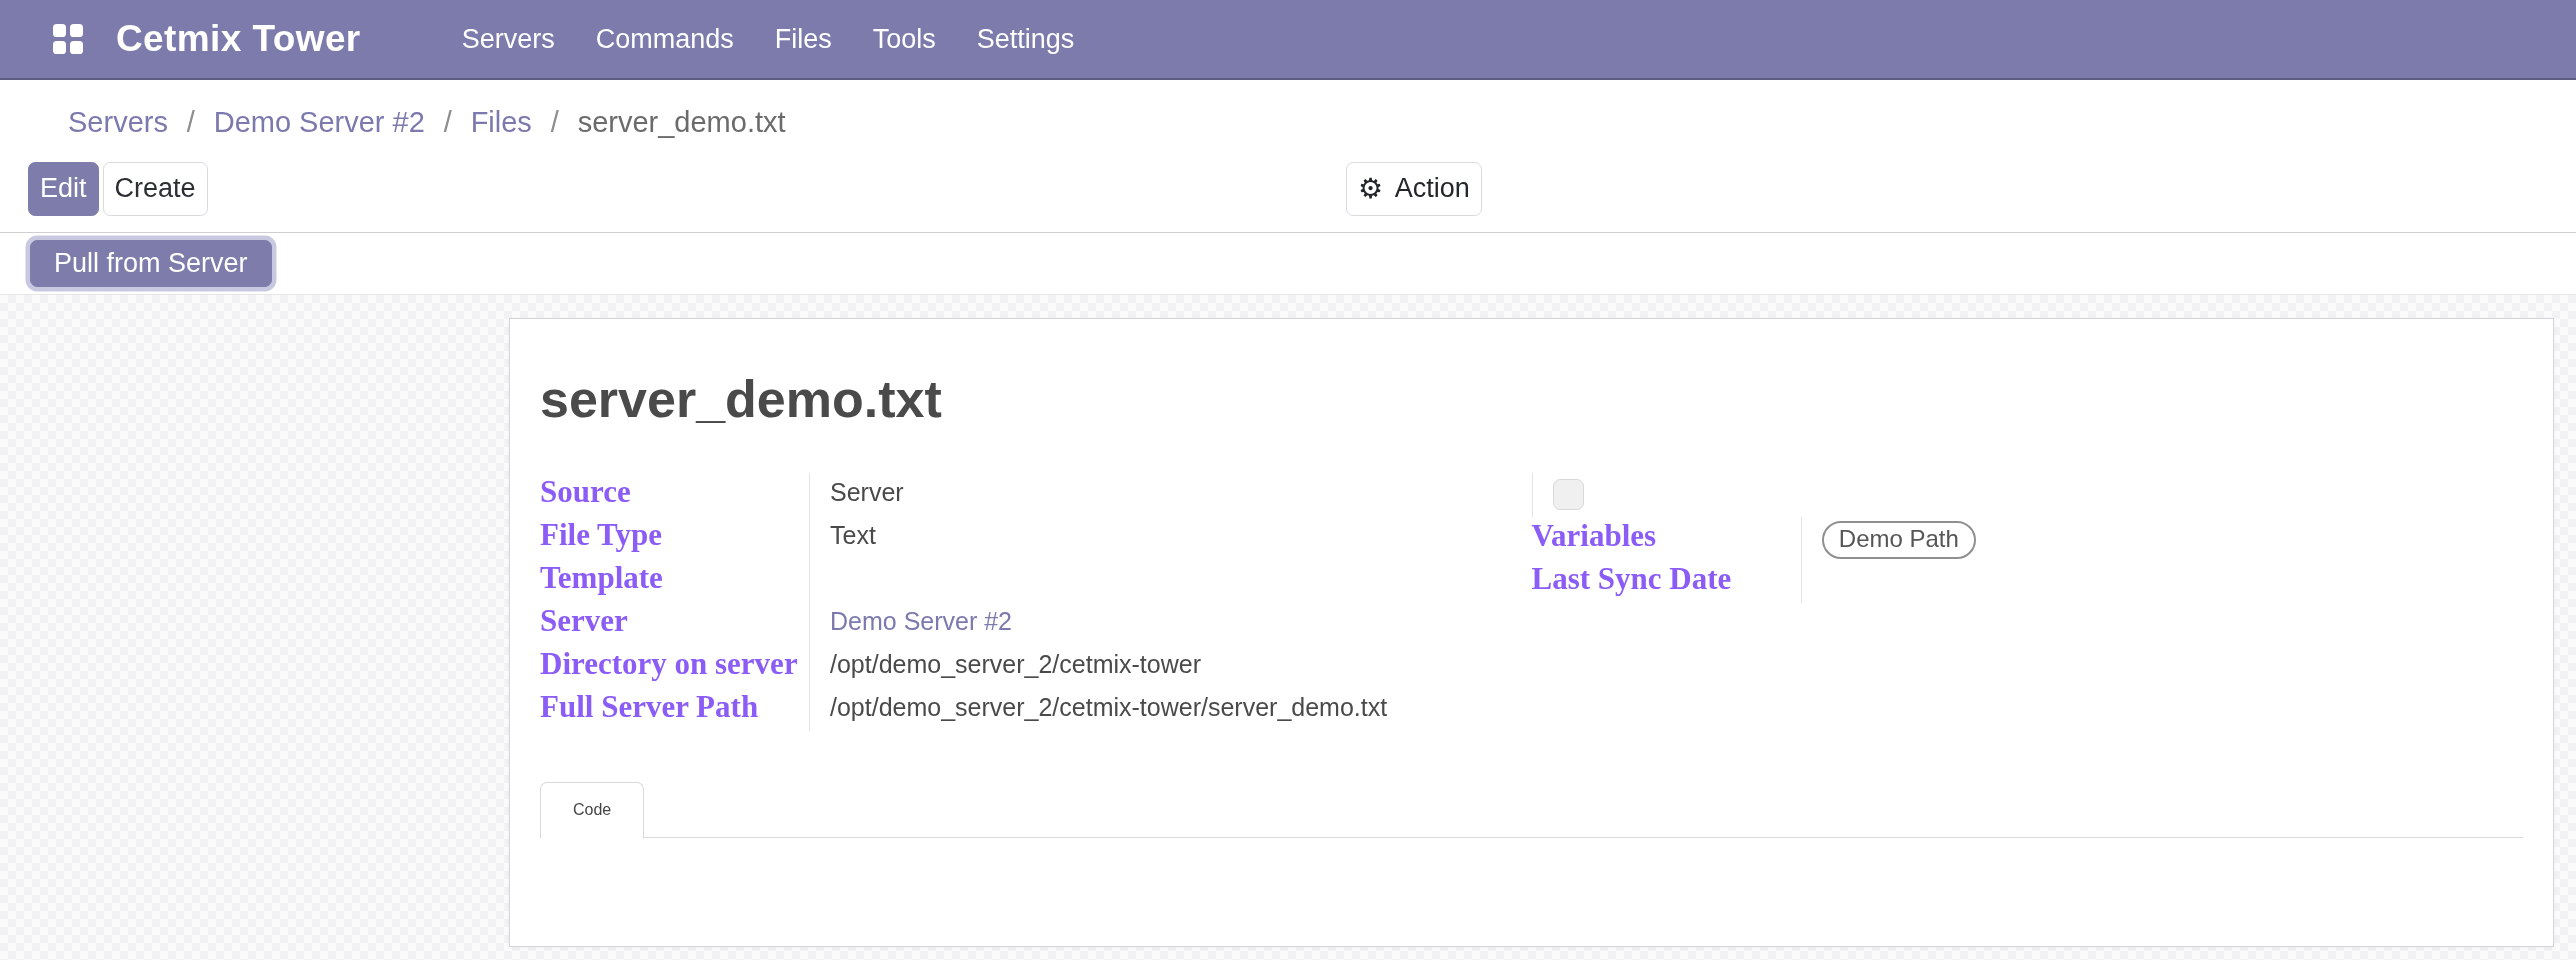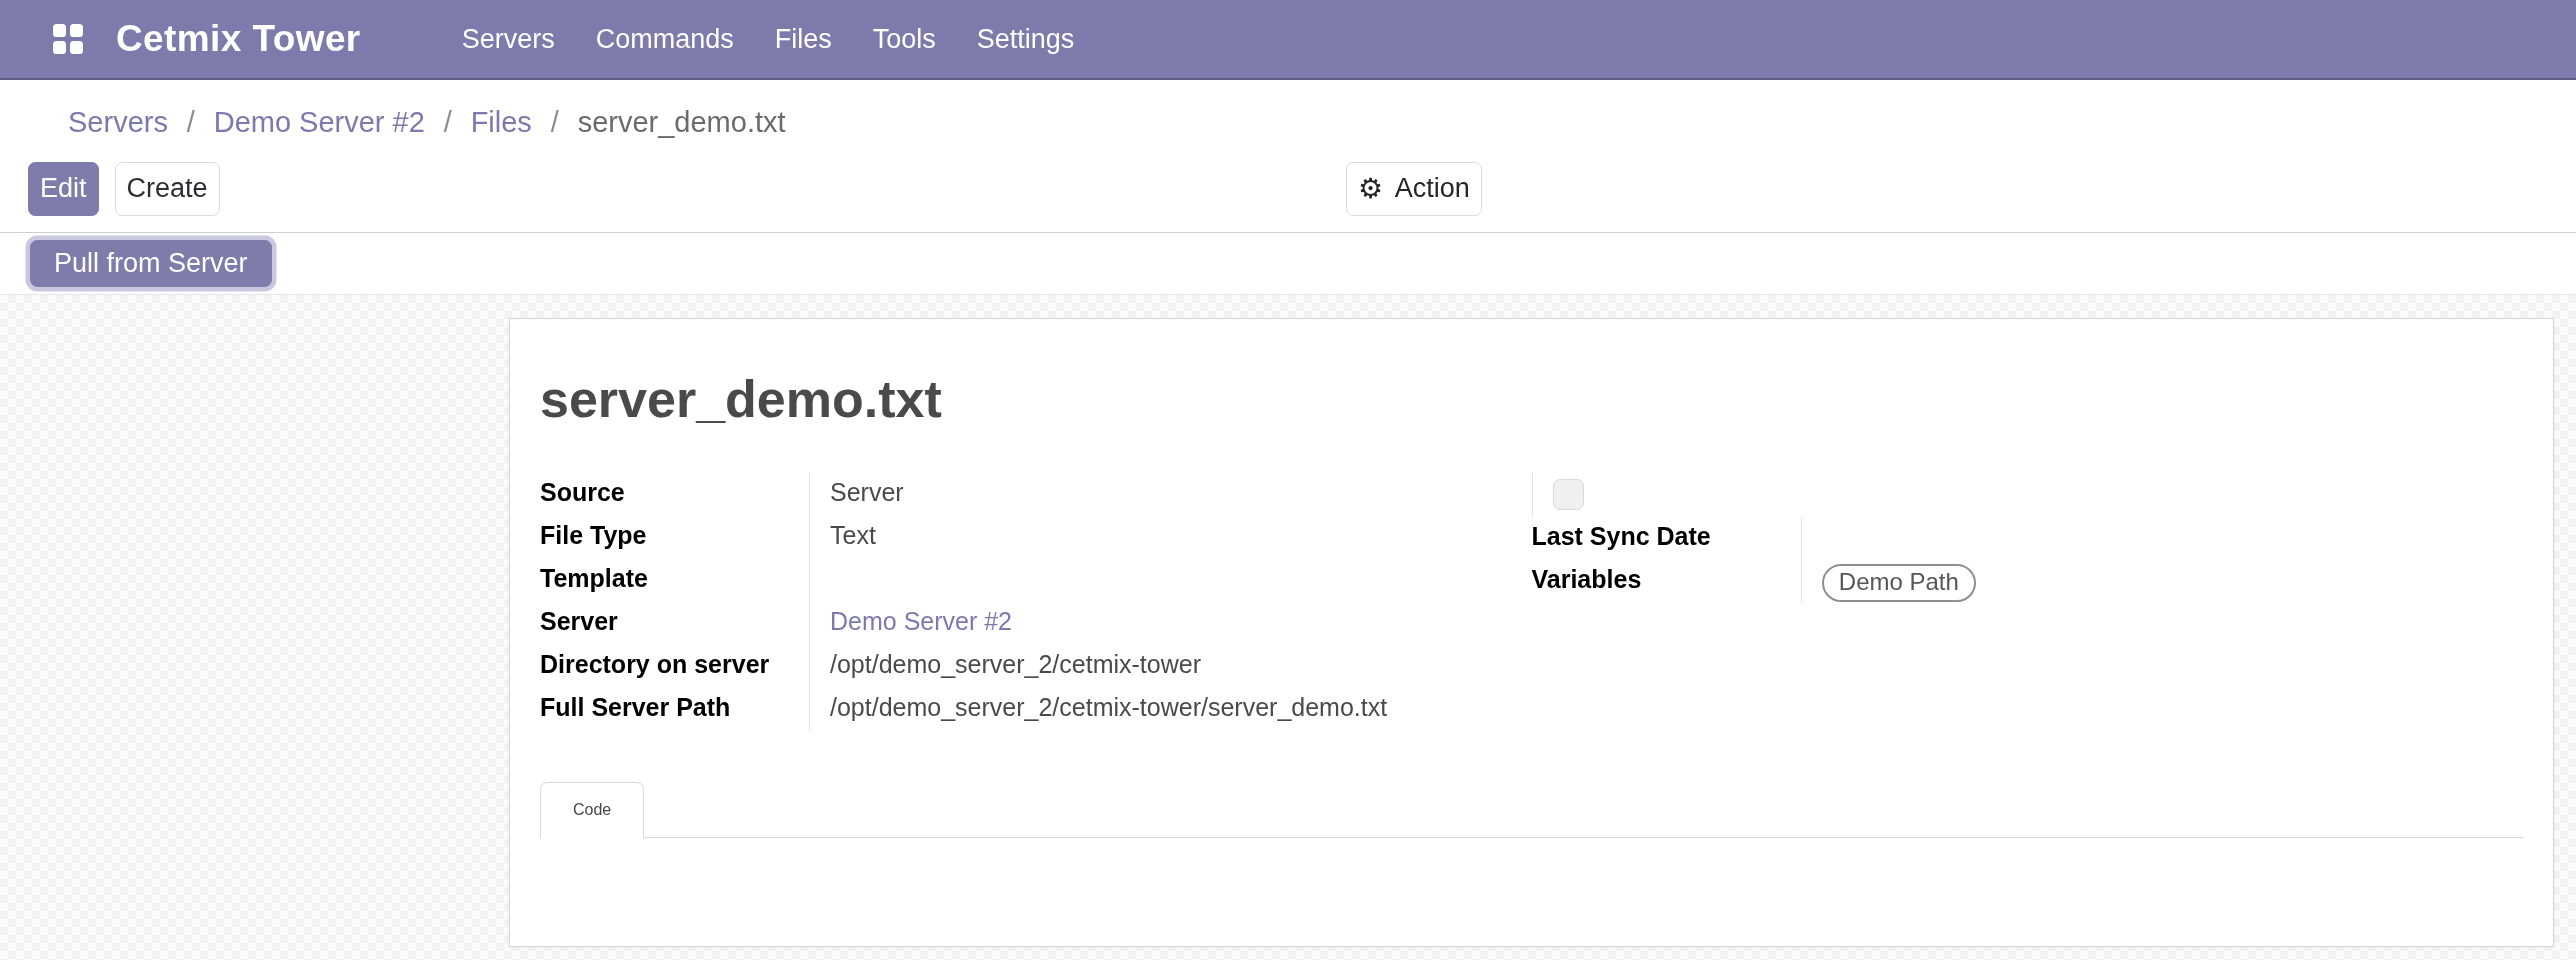--- a/index.html
+++ b/index.html
@@ -23,21 +23,21 @@
   .breadcrumb{padding:23px 0 12.6px 28px;font-size:29px;line-height:39px;white-space:nowrap;margin-left:40px;}
   .breadcrumb .bc-link{color:#7b79ad;cursor:pointer;text-decoration:none;}
   .breadcrumb .sep{color:#8d8d8d;margin:0 10.8px;}
   .breadcrumb .current{color:#6b6b6b;}
   
   .toolbar{position:relative;height:52px;margin:7.2px 0 18px 28px;}
   .btn{display:inline-flex;align-items:center;justify-content:center;height:54px;
     border-radius:7.2px;font-size:27px;box-sizing:border-box;cursor:pointer;
     padding:0 11px;border:1.8px solid transparent;vertical-align:top;}
   .btn-primary{background:#7d7cab;color:#fff;border-color:#7d7cab;}
-  .btn-secondary{background:#fff;color:#2b2f33;border-color:#d8dadd;margin-left:12px;}
+  .btn-secondary{background:#fff;color:#2b2f33;border-color:#d8dadd;margin-left:0;}
   .btn-action{position:absolute;left:1318px;top:0;background:#fff;color:#23272b;
     border-color:#d9dbde;gap:11.7px;}
   .gear{font-size:28px;line-height:1;}
   .page-divider{border:none;border-top:1.8px solid #cfcfcf;margin:0;}
   
   .statusbar{height:61px;background:#fff;border-bottom:0.9px solid #e7e7e7;
     display:flex;align-items:center;padding-left:30px;}
   .btn-statusbar{height:47px;background:#7d7cab;color:#fff;border-color:#7d7cab;
     box-shadow:0 0 0 4.5px #c9c8e1;font-size:27px;padding:4px 23px;}
   
@@ -50,22 +50,22 @@
   .sheet{
     margin-left:509px;width:2045px;height:629px;box-sizing:border-box;
     background:#fff;border:1.8px solid #d5d5de;box-shadow:0 0.9px 4.5px rgba(0,0,0,.05);
     padding:0 30px;
   }
   .sheet-title{margin:52px 0 0;font-size:52px;line-height:57px;font-weight:700;color:#4a4a4a;}
   
   .fields{display:flex;margin-top:45px;}
   .fcol{width:50%;box-sizing:border-box;}
   .frow{display:flex;min-height:43px;align-items:stretch;}
-  .flabel{width:269px;flex:0 0 269px;font-weight:700;font-size:25px;color:#000000;
-    padding-top:4.5px;box-sizing:border-box;line-height:30.5px;}
+  .flabel{width:269px;flex:0 0 269px;font-weight:700;font-size:31px;color:#8b5cf6;
+    padding-top:4.5px;box-sizing:border-box;line-height:30.5px;font-family:Liberation Serif, serif;}
   .fvalue{flex:1;border-left:1.8px solid #e3e3e3;padding:4.5px 0 0 20px;
     font-size:25px;color:#4a4a4a;line-height:30.5px;}
   .fvalue a{color:#7b79ad;cursor:pointer;text-decoration:none;}
   .checkbox{width:29px;height:29px;border:1.8px solid #d8d8d8;background:#f0f0f0;
     border-radius:7.2px;display:inline-block;margin-top:1.8px;cursor:pointer;}
   .tag{display:inline-block;border:2.7px solid #8f8f8f;border-radius:897px;
     padding:0.9px 15.3px 3.6px;font-size:24px;color:#565656;line-height:29px;}
   
   .tabs{margin-top:51px;border-bottom:1.8px solid #d9d9d9;display:flex;}
   .tab{height:57px;box-sizing:border-box;padding:0 32px;display:flex;align-items:center;
@@ -149,26 +149,26 @@
           <div class="flabel">Full Server Path</div>
           <div class="fvalue">/opt/demo_server_2/cetmix-tower/server_demo.txt</div>
         </div>
       </div>
 
       <div class="fcol">
         <div class="frow">
           <div class="fvalue"><span class="checkbox"></span></div>
         </div>
         <div class="frow">
+          <div class="flabel">Variables</div>
+          <div class="fvalue"><span class="tag">Demo Path</span></div>
+        </div>
+        <div class="frow">
           <div class="flabel">Last Sync Date</div>
           <div class="fvalue"></div>
-        </div>
-        <div class="frow">
-          <div class="flabel">Variables</div>
-          <div class="fvalue"><span class="tag">Demo Path</span></div>
         </div>
       </div>
     </div>
 
     <div class="tabs">
       <div class="tab active">Code</div>
     </div>
   </div>
 </div>
 

